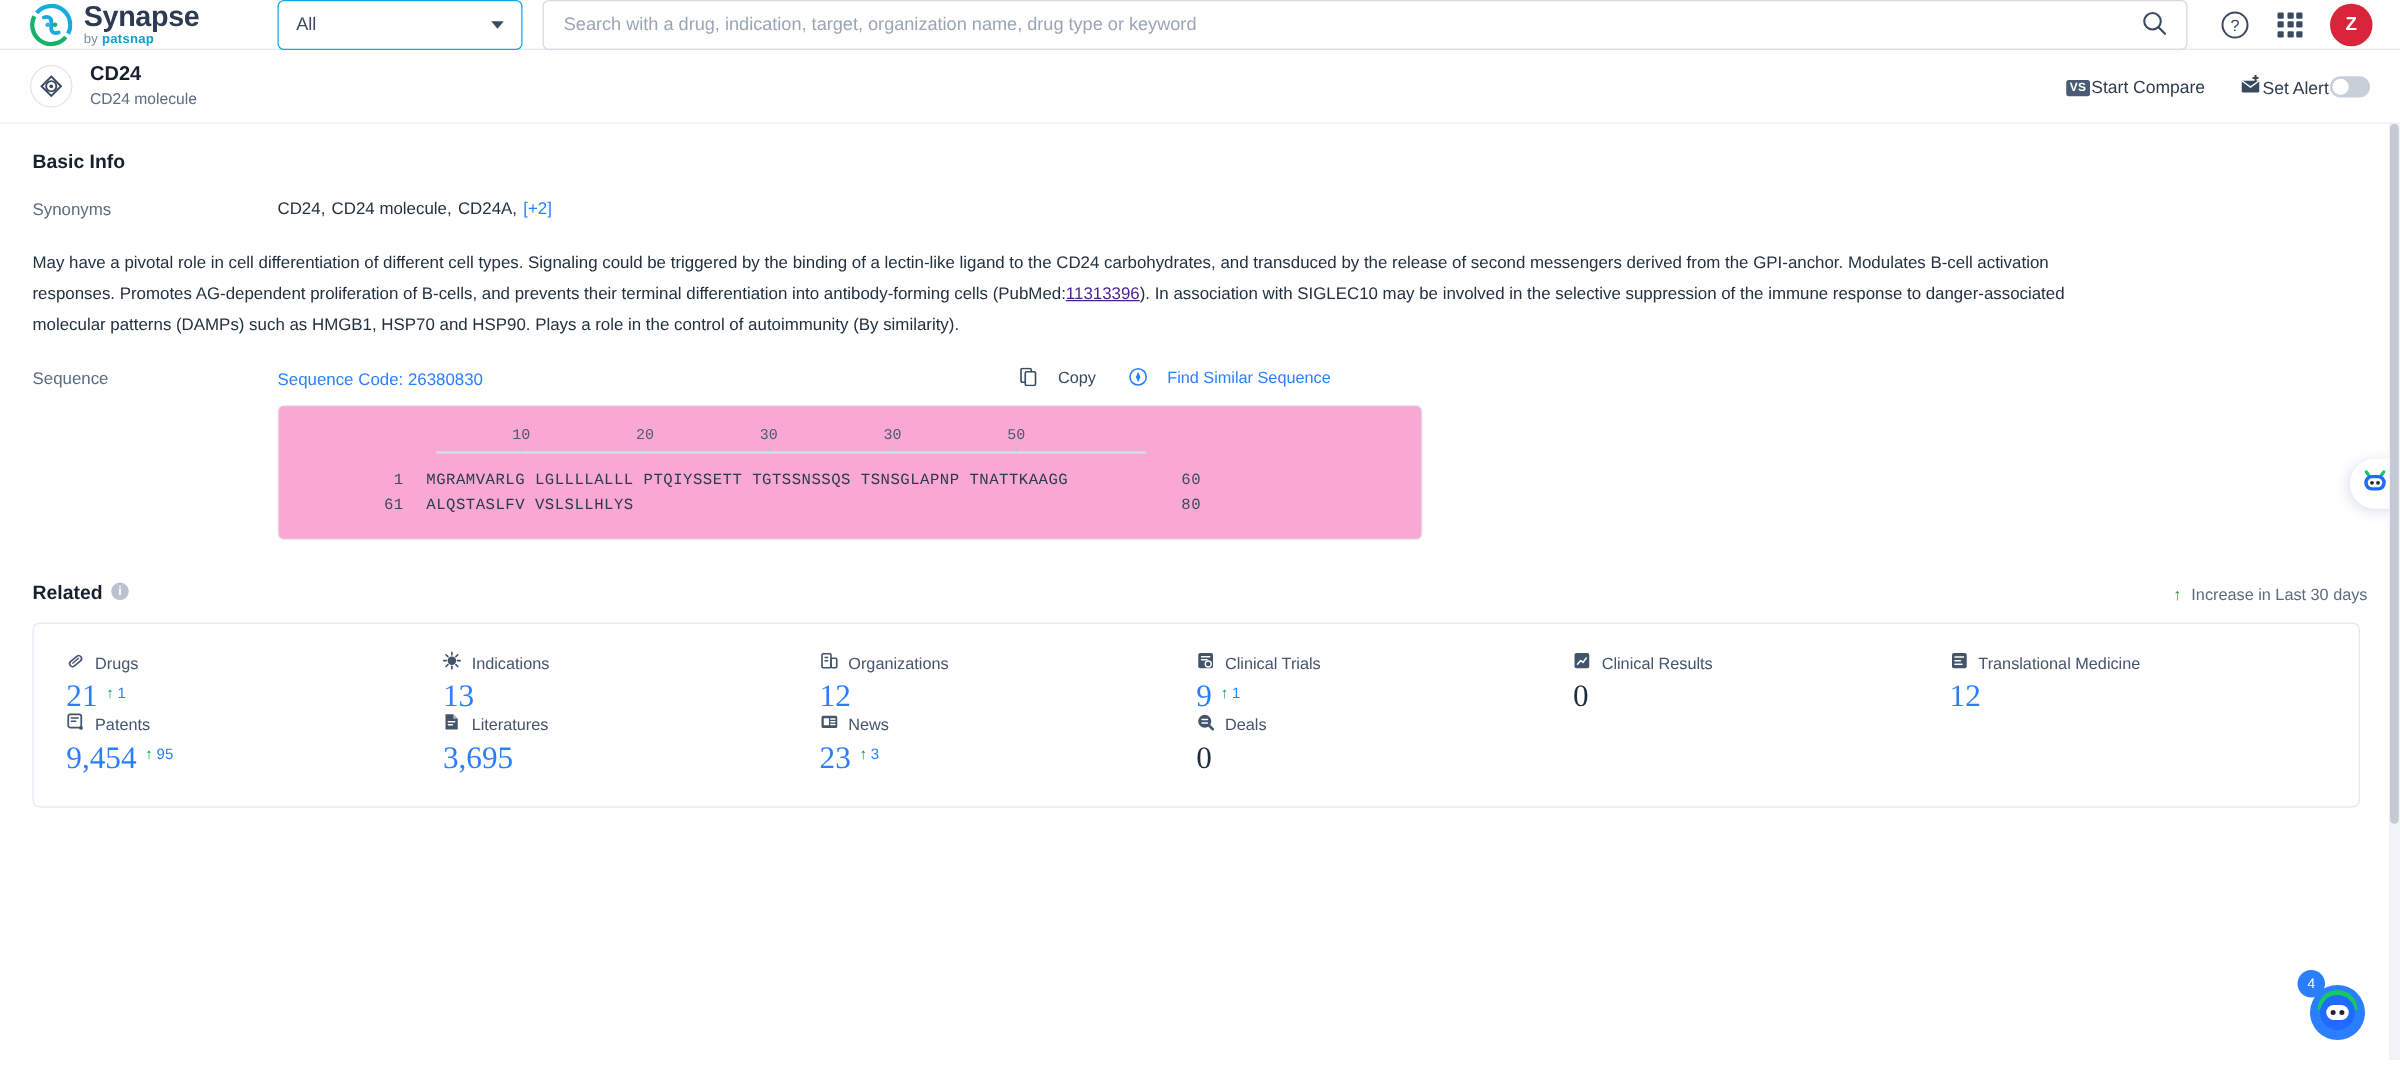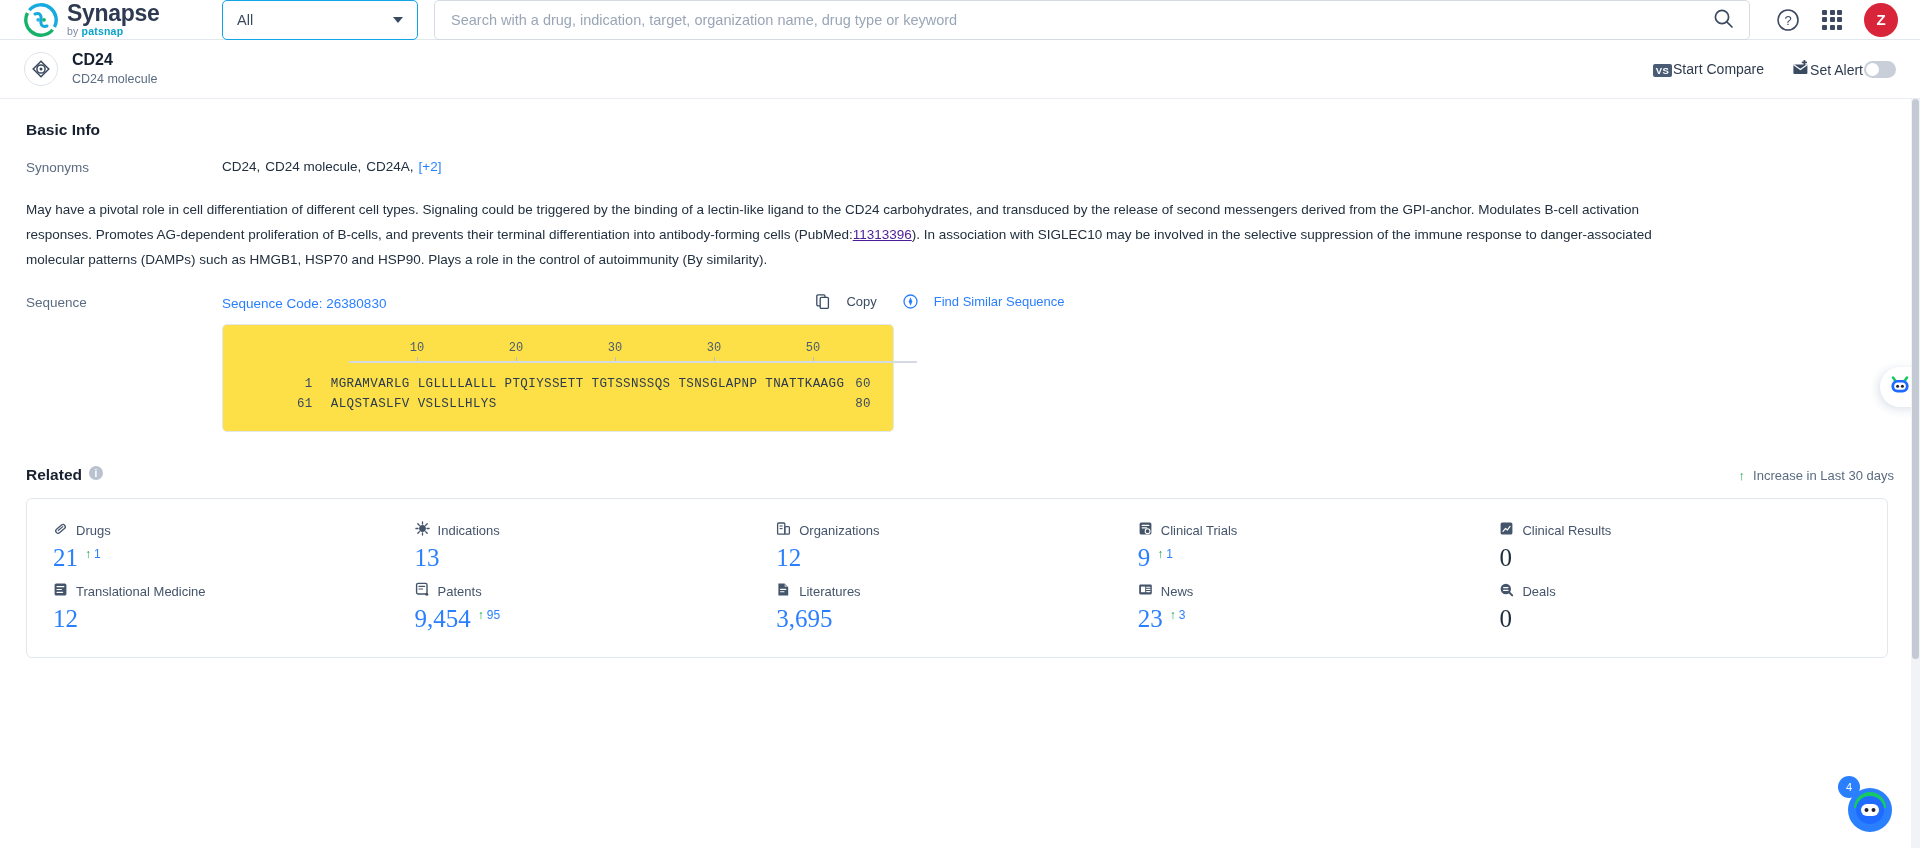--- a/index.html
+++ b/index.html
@@ -114,21 +114,21 @@
 
   .seq-head { display: flex; align-items: center; }
   .seq-code { color: #2a7fff; font-size: 13.5px; cursor: pointer; }
   .seq-tools { display: flex; align-items: center; gap: 26px; margin-left: 430px; }
   .seq-tool { display: flex; align-items: flex-start; gap: 16px; font-size: 13px; cursor: pointer; }
   .seq-tool.plain { color: #3a4a61; }
   .seq-tool.link { color: #2a7fff; }
 
   .seq-box {
     margin-top: 12px; border: 1px solid #e3e8ef; border-radius: 5px;
-    width: 672px; padding: 16px 22px 20px 22px; background: #fde047;
+    width: 916px; padding: 16px 22px 20px 22px; background: #f9a8d4;
   }
   .seq-ruler { position: relative; height: 30px; margin-left: 112px; width: 600px; }
   .seq-ruler .tick {
     position: absolute; top: 0; font-family: "Liberation Mono", monospace;
     font-size: 12px; color: #4b5b70; transform: translateX(-50%);
   }
   .seq-ruler .bar { position: absolute; left: -8px; right: 40px; top: 20px; height: 2px; background: #d4dae3; }
   .seq-ruler .bar i { position: absolute; top: -4px; width: 1px; height: 4px; background: #b7c0cc; }
   .seq-line {
     font-family: "Liberation Mono", monospace; font-size: 12.5px; color: #2b3a4d;
@@ -146,21 +146,21 @@
     font-size: 10px; font-weight: 700; display: flex; align-items: center; justify-content: center;
     margin-left: 7px; cursor: pointer;
   }
   .legend { margin-left: auto; display: flex; align-items: center; gap: 8px; font-size: 13px; color: #5b6b80; }
   .up-arrow { color: #17a34a; font-size: 13px; line-height: 1; }
 
   .related-card {
     margin-top: 14px; border: 1px solid #e3e8ef; border-radius: 6px; background: #fff;
     padding: 22px 26px 26px 26px; width: 1862px;
   }
-  .stat-grid { display: grid; grid-template-columns: repeat(5, 1fr); row-gap: 12px; }
+  .stat-grid { display: grid; grid-template-columns: repeat(6, 1fr); row-gap: 0; }
   .stat { }
   .stat-label { display: flex; align-items: center; gap: 8px; font-size: 13px; color: #44546a; }
   .stat-val { margin-top: 6px; display: flex; align-items: flex-start; gap: 7px; }
   .stat-num { font-size: 25px; font-weight: 500; color: #2a7fff; line-height: 1; cursor: pointer; font-family: Liberation Serif, serif; }
   .stat-num.zero { color: #1f2d3d; cursor: default; }
   .stat-delta { display: flex; align-items: center; gap: 3px; margin-top: 3px; }
   .stat-delta .arw { color: #17a34a; font-size: 12px; line-height: 1; }
   .stat-delta .d { color: #2a7fff; font-size: 12px; line-height: 1; }
 
   

